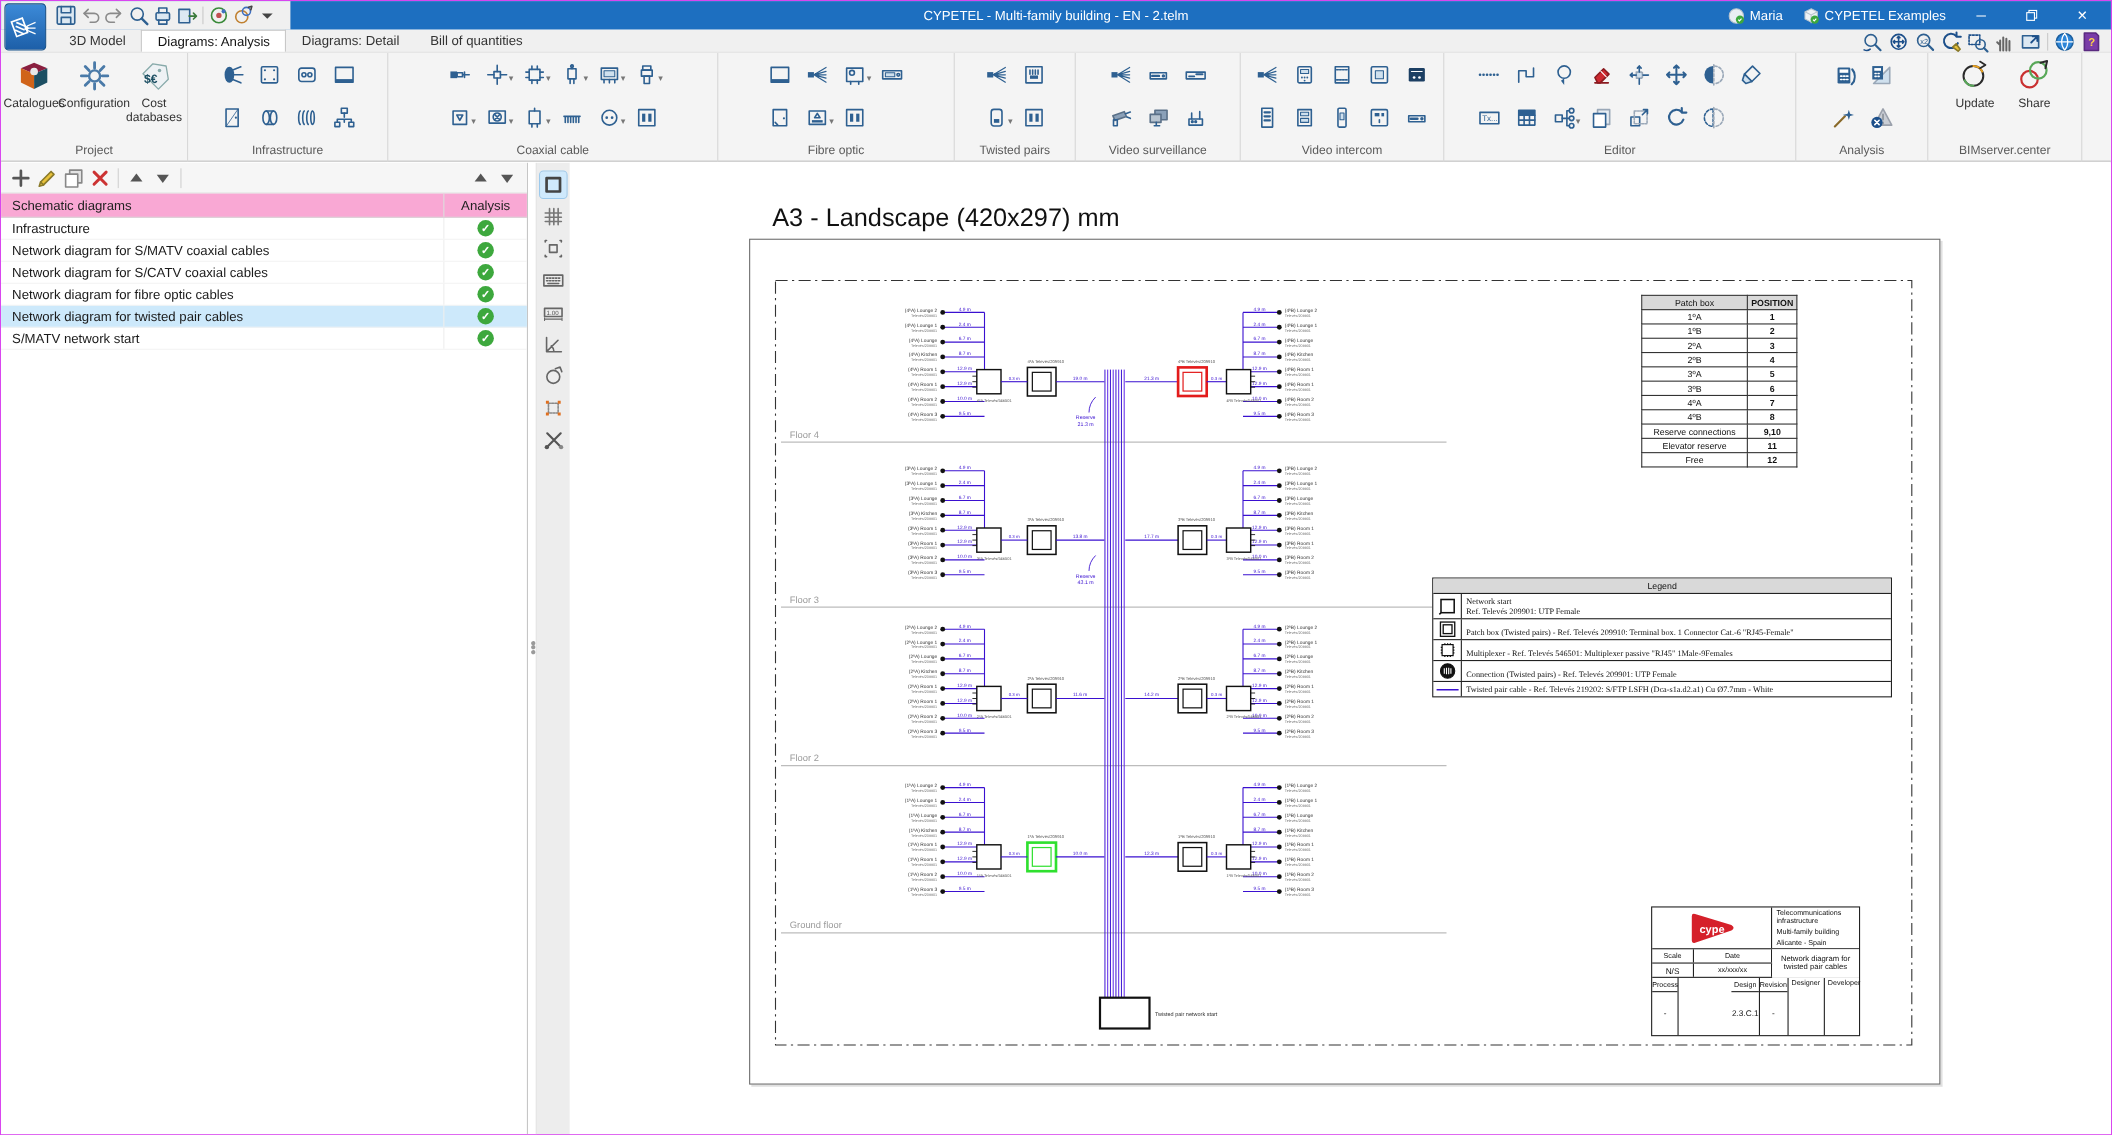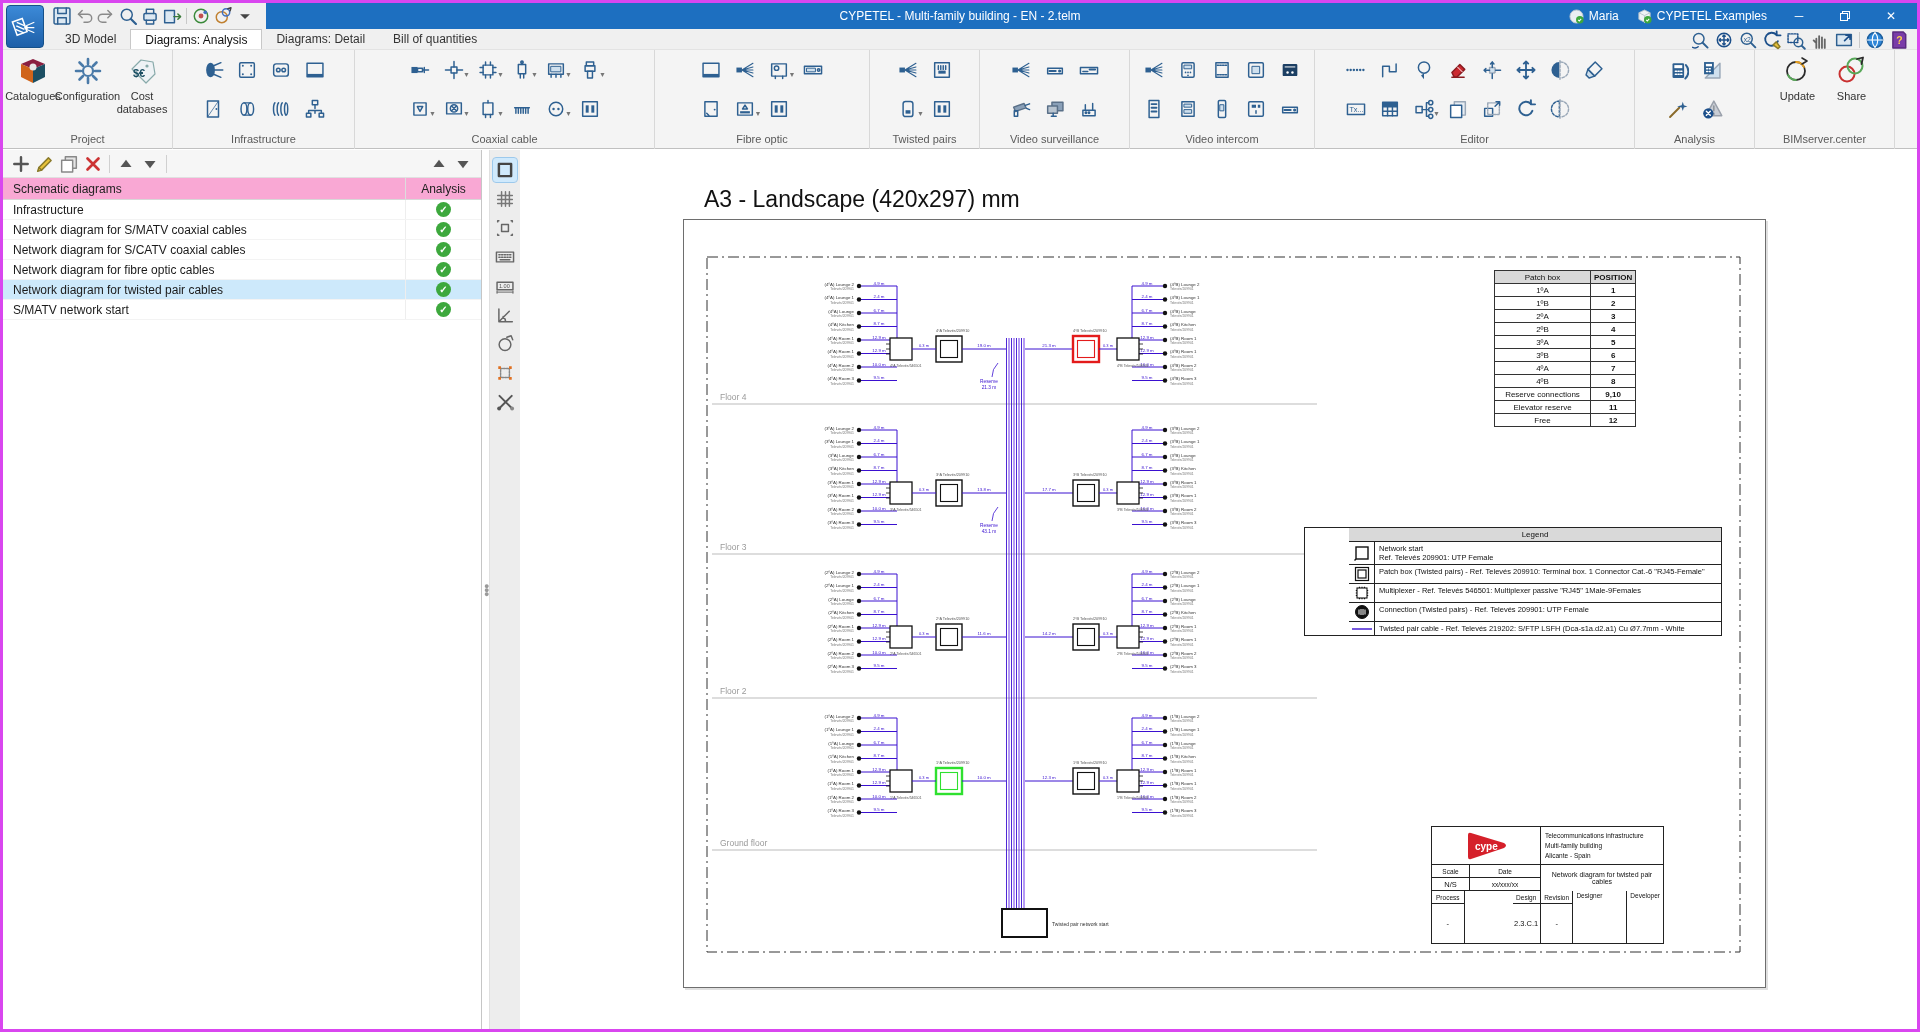--- a/index.html
+++ b/index.html
@@ -1,18 +1,18 @@
 <!DOCTYPE html>
 <html><head>
 <meta charset="utf-8">
 <style>
   html,body{margin:0;padding:0;width:1920px;height:1032px;overflow:hidden;
     font-family:"Liberation Sans",sans-serif;background:#fff;-webkit-font-smoothing:antialiased;}
   *{box-sizing:border-box;}
-  #window{width:1920px;height:1032px;border:3px solid #d946ef;position:relative;background:#fff;}
+  #window{width:1920px;height:1032px;border:1px solid #d946ef;position:relative;background:#fff;}
 
   
   #titlebar{height:26px;background:#1d6fc0;position:relative;display:flex;align-items:center;}
   #qatstrip{height:26px;background:#f0f0f0;display:flex;align-items:center;padding-left:48px;padding-right:10px;}
   .qico{width:22px;height:20px;display:flex;align-items:center;justify-content:center;cursor:pointer;}
   .qsep{width:1px;height:16px;background:#c9c9c9;margin:0 3px;}
   #title-text{position:absolute;left:0;right:0;text-align:center;color:#fff;font-size:12px;pointer-events:none;}
   #tb-right{position:absolute;right:4px;top:0;height:26px;display:flex;align-items:center;color:#fff;font-size:12px;gap:2px;}
   .tbchip{display:flex;align-items:center;gap:5px;padding:0 8px;height:26px;cursor:pointer;}
   .winbtn{width:44px;height:26px;display:flex;align-items:center;justify-content:center;color:#fff;font-size:12px;cursor:pointer;}
@@ -72,29 +72,29 @@
   #diagram{position:absolute;left:0;top:0;width:1083px;height:769px;font-family:"Liberation Sans",sans-serif;}
 
   
   #patchtable{position:absolute;left:810px;top:50px;border-collapse:collapse;font-size:8px;color:#111;background:#fff;}
   #patchtable td,#patchtable th{border:1px solid #333;padding:0 3px;height:13px;text-align:center;font-weight:normal;}
   #patchtable th{background:#d9d9d9;}
   #patchtable td:first-child{width:96px;}
   #patchtable td:last-child,#patchtable th:last-child{width:38px;font-weight:bold;}
 
   
-  #legend{position:absolute;left:620px;top:307px;width:418px;border:1.5px solid #222;background:#fff;font-size:7.5px;color:#111;padding-left:44px;}
+  #legend{position:absolute;left:620px;top:307px;width:418px;border:1.5px solid #222;background:#fff;font-size:7.5px;color:#111;}
   #legend .lg-title{height:14px;background:#d9d9d9;border-bottom:1px solid #222;text-align:center;line-height:14px;font-size:8px;}
-  .lg-row{display:flex;border-bottom:1px solid #222;align-items:flex-start;}
+  .lg-row{display:flex;border-bottom:1px solid #222;align-items:flex-end;font-family:Liberation Serif, serif;}
   .lg-row:last-child{border-bottom:none;}
   .lg-sym{width:26px;align-self:stretch;border-right:1px solid #222;display:flex;align-items:center;justify-content:center;}
   .lg-txt{padding:2px 4px;line-height:9px;}
 
   
-  #titleblock{position:absolute;left:747px;top:606px;width:233px;height:118px;border:1.6px solid #222;background:#fff;
+  #titleblock{position:absolute;left:819px;top:606px;width:190px;height:118px;border:1.6px solid #222;background:#fff;
     font-size:6.5px;color:#111;display:flex;flex-direction:column;}
   .tb-r{display:flex;border-bottom:1px solid #222;}
   .tb-r:last-child{border-bottom:none;}
   .tb-c{border-right:1px solid #222;display:flex;align-items:center;justify-content:center;text-align:center;}
   .tb-c:last-child{border-right:none;}
   .tb-lines{flex-direction:column;align-items:flex-start;justify-content:center;padding:2px 4px;gap:3px;text-align:left;}
 </style>
 </head>
 <body>
 

